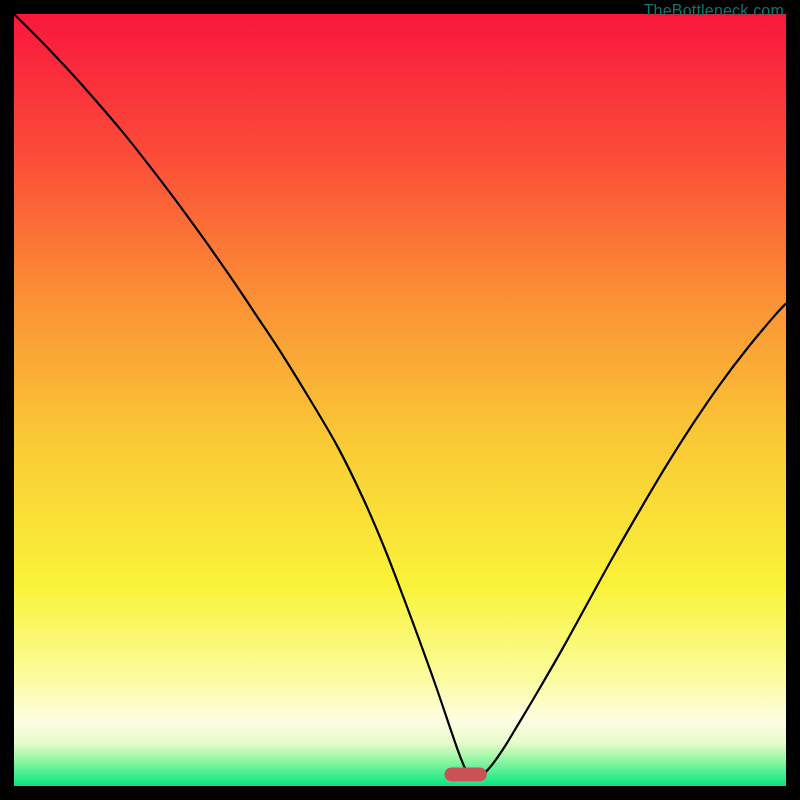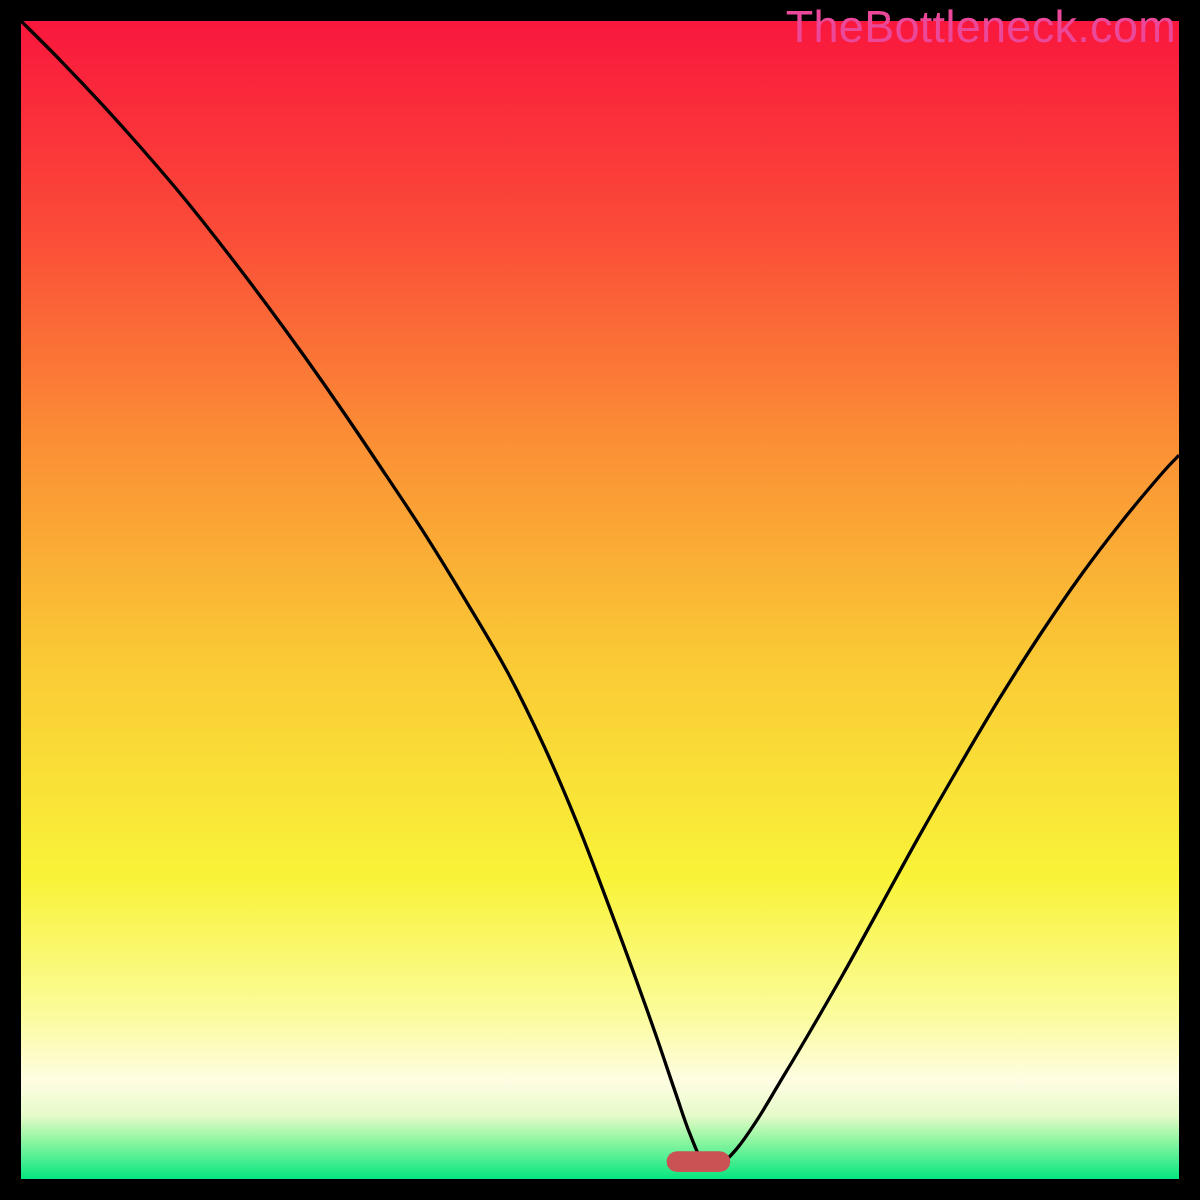--- a/index.html
+++ b/index.html
@@ -21,23 +21,23 @@
     position: absolute;
     left: 14px;
     top: 14px;
     width: 772px;
     height: 772px;
   }
   .watermark {
     position: absolute;
     top: 2px;
     right: 16px;
-    font-size: 30px;
+    font-size: 16px;
     font-weight: 500;
-    color: #ec4899;
+    color: #0f766e;
     letter-spacing: 0.2px;
   }
 </style>
 </head>
 <body>
 
 <div class="frame">
 
   <div class="plot-area">
     <svg id="chart-svg" width="772" height="772" viewBox="0 0 772 772">

